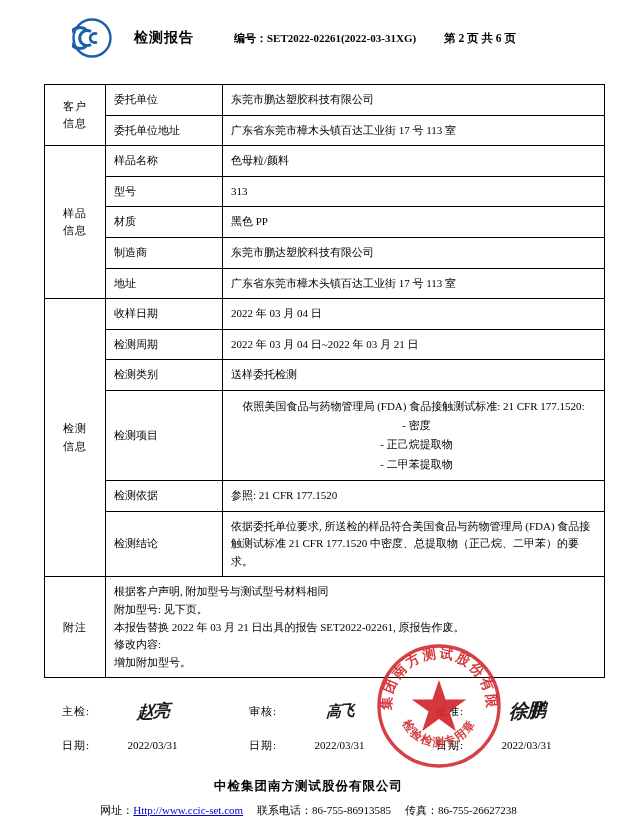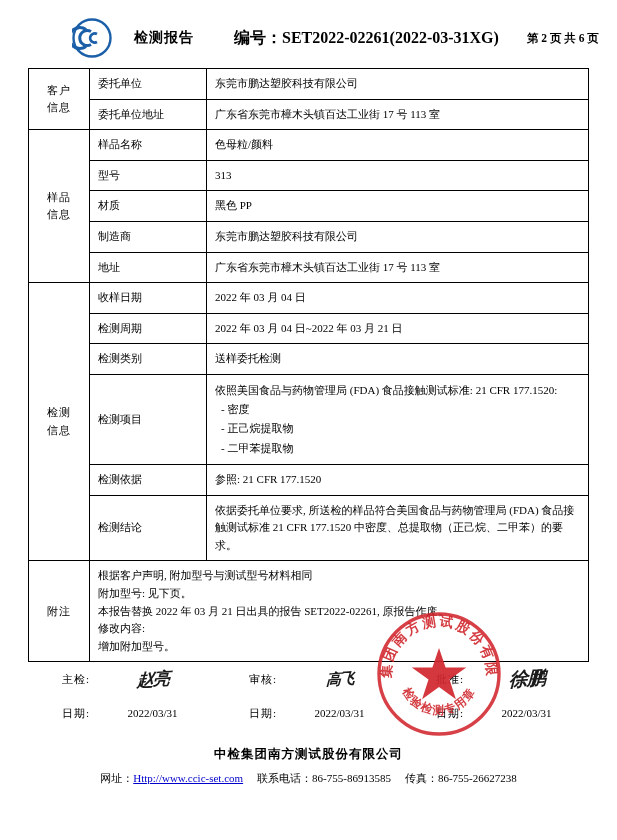--- a/index.html
+++ b/index.html
@@ -39,38 +39,38 @@
   }
   .logo svg { display: block; }
   .hdr-title {
     font-size: 14px;
     font-weight: bold;
     margin-left: 22px;
     letter-spacing: 1px;
     white-space: nowrap;
   }
   .hdr-report-no {
-    font-size: 16px;
+    font-size: 11px;
     font-weight: bold;
     margin-left: 40px;
     white-space: nowrap;
   }
   .hdr-page {
     font-size: 11.5px;
     font-weight: bold;
     margin-left: 28px;
     white-space: nowrap;
   }
 
   
   table.main {
     border-collapse: collapse;
     width: 561px;
     table-layout: fixed;
-    margin: 0;
+    margin: 16px;
   }
   table.main td {
     border: 1px solid #000;
     font-size: 11px;
     padding: 6px 8px;
     vertical-align: middle;
     line-height: 1.6;
   }
   td.cat {
     width: 44px;
@@ -83,21 +83,21 @@
   td.lbl {
     width: 100px;
     padding-left: 10px;
     font-size: 11px;
     font-family: Liberation Serif, serif;
   }
   td.val {
     padding-left: 10px;
     font-size: 11px;
   }
-  td.val.indent-list { line-height: 1.75; }
+  td.val.indent-list { line-height: 1.75; text-align: center; }
   .sub-item { padding-left: 6px; }
 
   
   td.appendix-val {
     line-height: 1.85;
     padding: 7px 10px;
   }
 
   
   .sig-wrap {

